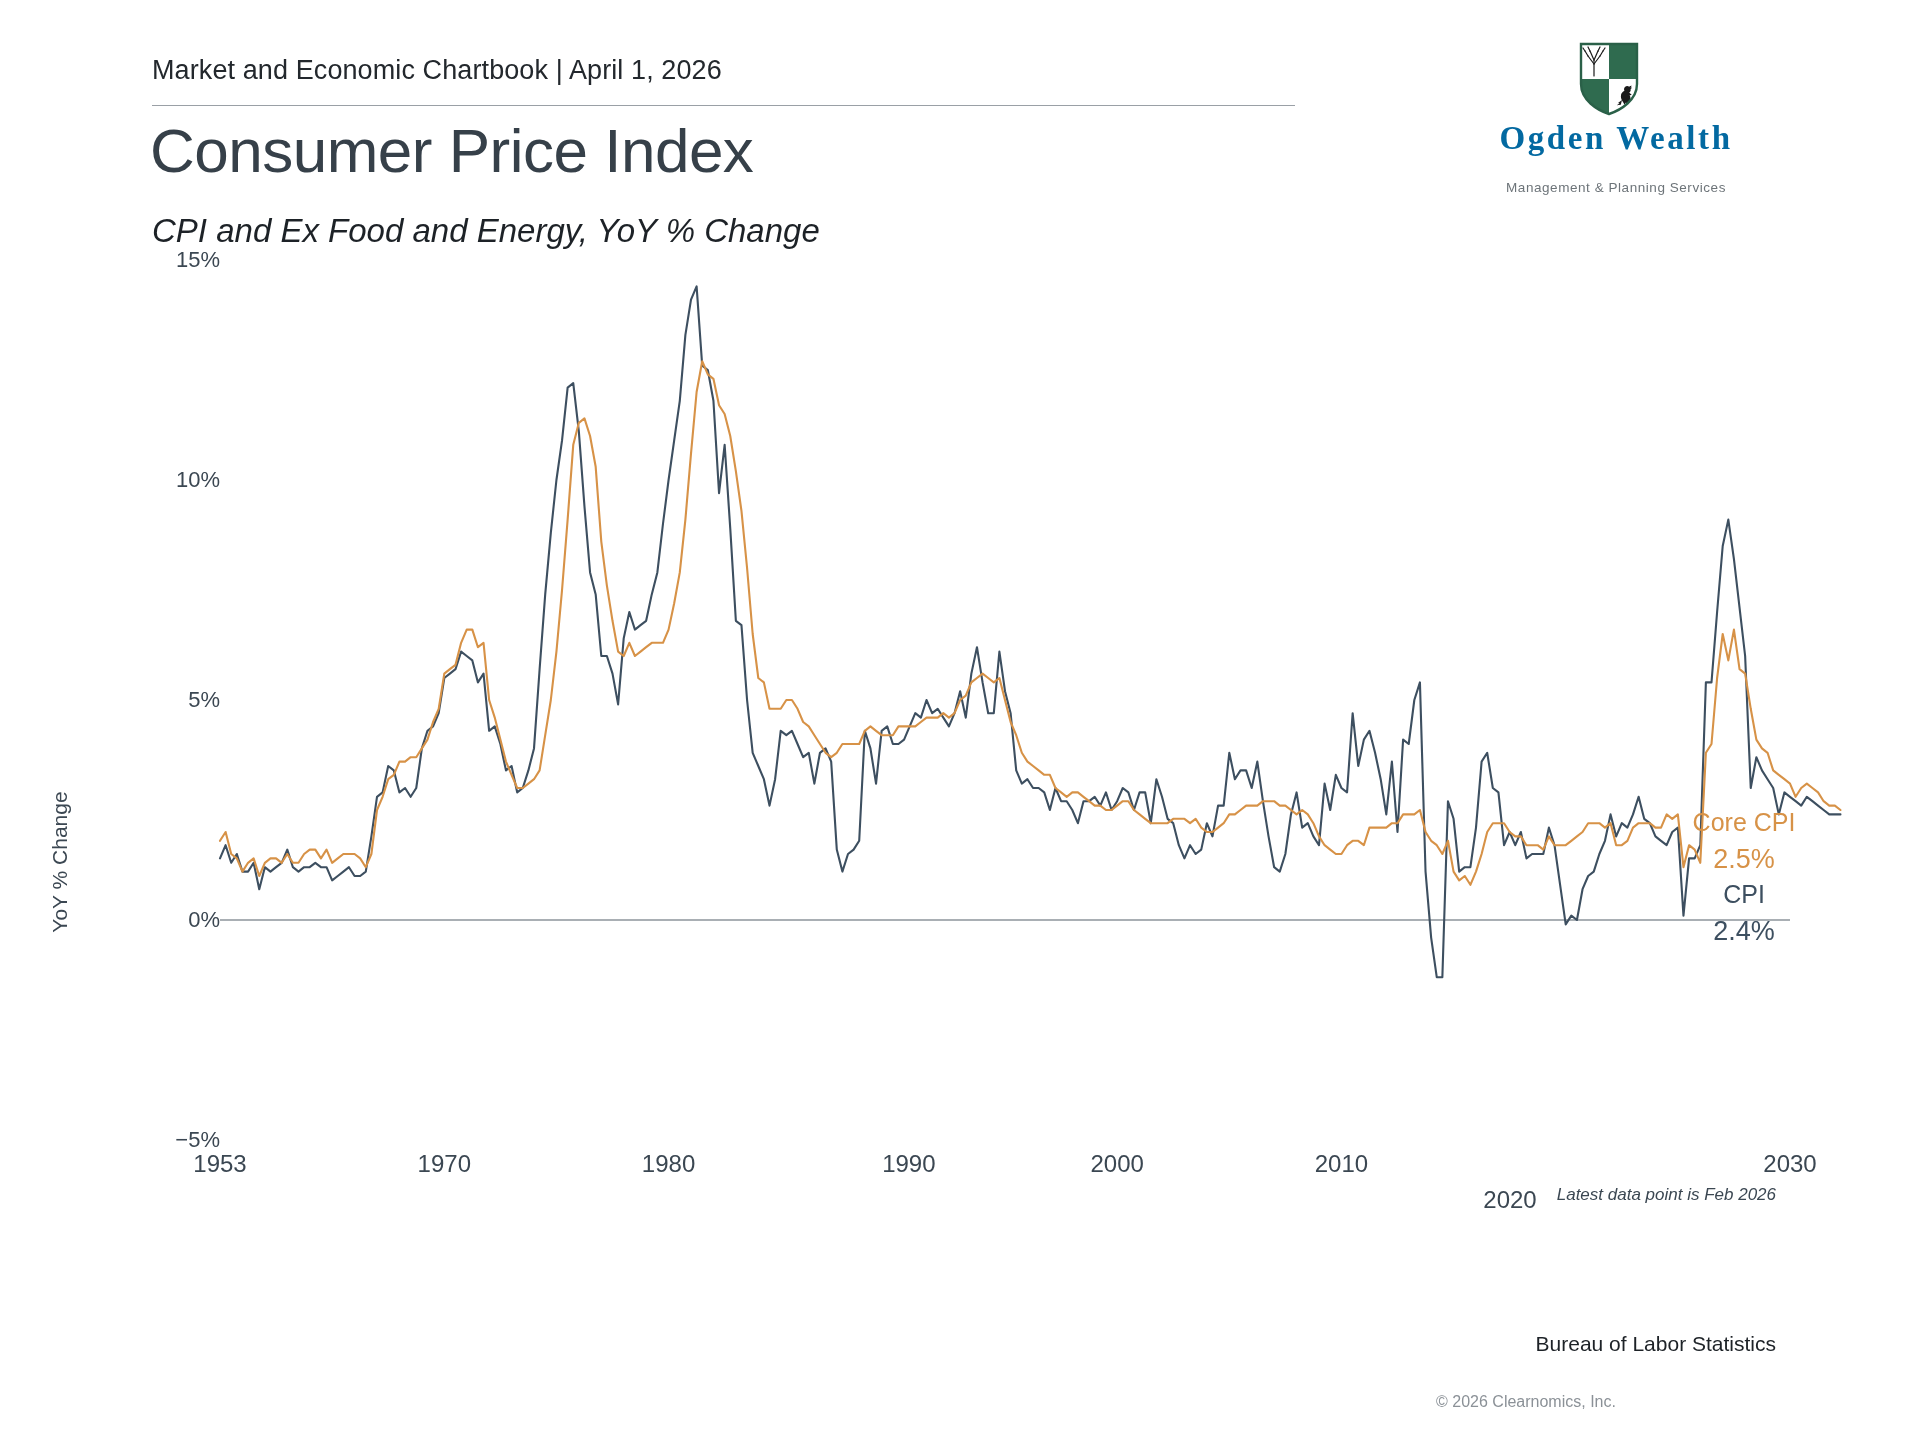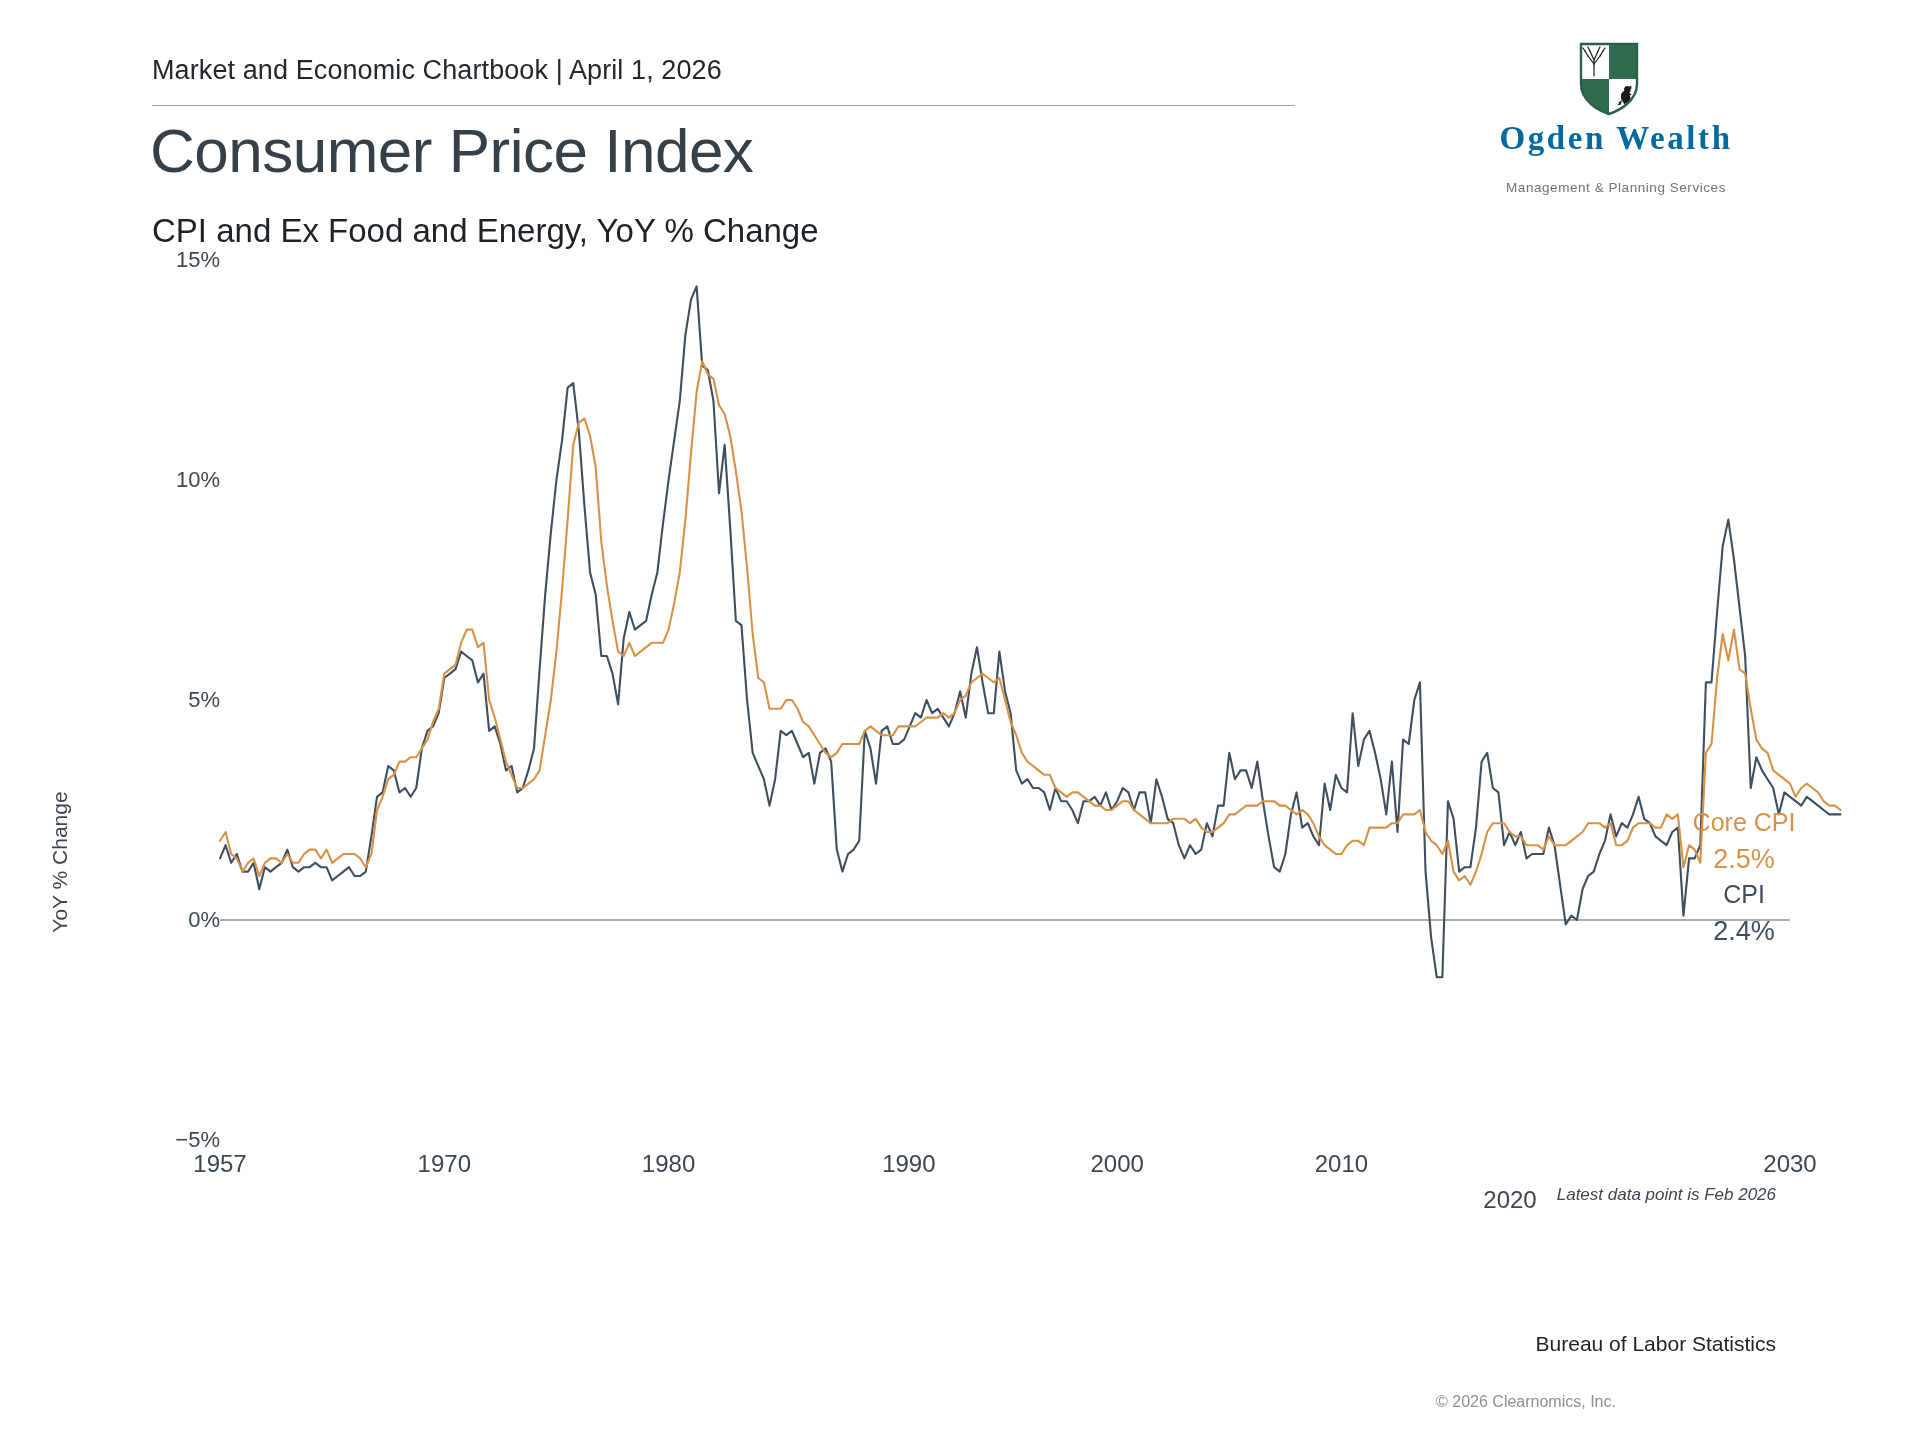--- a/index.html
+++ b/index.html
@@ -24,21 +24,21 @@
     position:absolute;left:152px;top:105px;width:1143px;height:1px;
     background:#9aa0a6;
   }
   .title{
     position:absolute;left:150px;top:120px;
     font-size:62px;line-height:1;font-weight:400;color:#364049;
     letter-spacing:-.5px;white-space:nowrap;
   }
   .subtitle{
     position:absolute;left:152px;top:212px;
-    font-size:33px;color:#1d2227;
+    font-size:33px;font-style:italic;color:#1d2227;
     white-space:nowrap;
   }
 
   
   .logo{position:absolute;left:1466px;top:42px;width:300px;height:140px;}
   .logo-shield{position:absolute;left:113px;top:0px;width:60px;height:74px;}
   .logo-name{
     position:absolute;left:0;top:78px;width:300px;text-align:center;
     font-family:"Liberation Serif", serif;
     font-size:33px;font-weight:700;letter-spacing:2.6px;color:#0369a1;
@@ -145,21 +145,21 @@
   <div class="chart-wrap">
     <div class="ylabel">YoY % Change</div>
     <div id="yticks">
         <div class="ytick ytick-box" style="top: 890px;">−5%</div>
         <div class="ytick ytick-box" style="top: 670px;">0%</div>
         <div class="ytick ytick-box" style="top: 450px;">5%</div>
         <div class="ytick ytick-box" style="top: 230px;">10%</div>
         <div class="ytick ytick-box" style="top: 10px;">15%</div>
       </div>
     <div id="xticks">
-        <div class="xtick" style="left: 220px;">1957</div>
+        <div class="xtick" style="left: 220px;">1953</div>
         <div class="xtick" style="left: 444.286px;">1970</div>
         <div class="xtick" style="left: 668.571px;">1980</div>
         <div class="xtick" style="left: 892.857px; margin-left: 16px;">1990</div>
         <div class="xtick" style="left: 1117.14px;">2000</div>
         <div class="xtick" style="left: 1341.43px;">2010</div>
         <div class="xtick" style="left: 1510px; margin-top: 36px;">2020</div>
         <div class="xtick" style="left: 1790px;">2030</div>
       </div>
     <svg class="plot" id="plot" width="1920" height="880">
         <line x1="220" y1="890" x2="1790" y2="890" stroke="#8d949b" stroke-width="1.6"></line>

